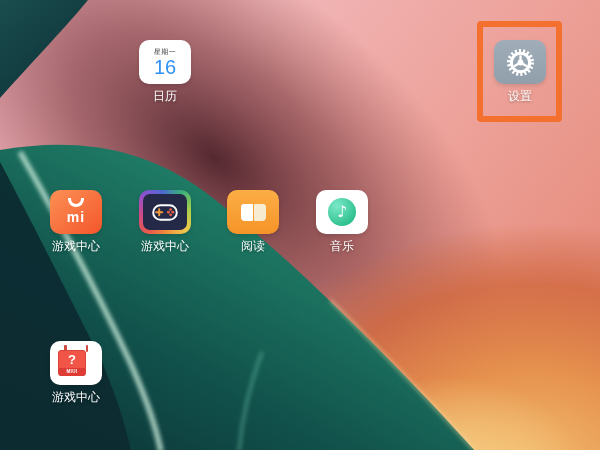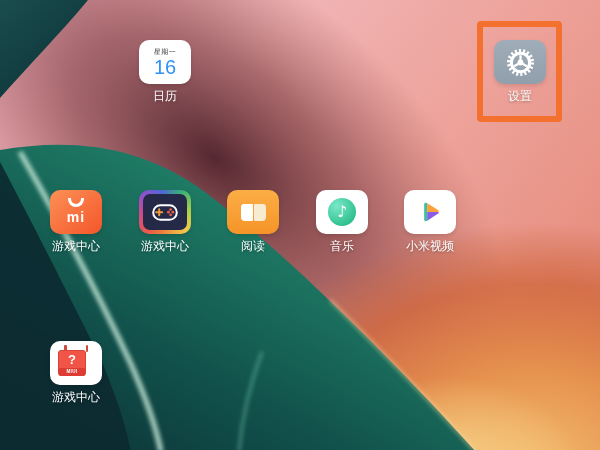--- a/index.html
+++ b/index.html
@@ -223,30 +223,20 @@
 
   <div class="cell r1 c3">
     <div class="icon ic-music">
       <div class="music-circle">
         <span class="music-note">♪</span>
       </div>
     </div>
     <div class="label">音乐</div>
   </div>
 
-  <div class="cell r1 c4">
-    <div class="icon ic-video">
-      <svg width="28" height="28" viewBox="0 0 24 24">
-        <path d="M7 5.5 C7 4.3 7.9 3.7 9 4.3 L9.6 4.6 V19.4 L9 19.7 C7.9 20.3 7 19.7 7 18.5 Z" fill="#3ec0a0"></path>
-        <path d="M9.6 4.6 L18.7 10.1 C19.3 10.5 19.6 11.2 19.5 11.9 H9.6 Z" fill="#ffa13b"></path>
-        <path d="M9.6 11.9 H19.5 C19.5 12.7 19.1 13.4 18.4 13.8 L9.6 19.4 Z" fill="#8a5ae8"></path>
-      </svg>
-    </div>
-    <div class="label">小米视频</div>
-  </div>
 
 
   <div class="cell r2 c0">
     <div class="icon ic-feedback">
       <div class="fb-post" style="left:14px;"></div>
       <div class="fb-post" style="right:14px;"></div>
       <div class="fb-sign">
         <div class="fb-q">?</div>
         <div class="fb-band">MIUI</div>
       </div>

